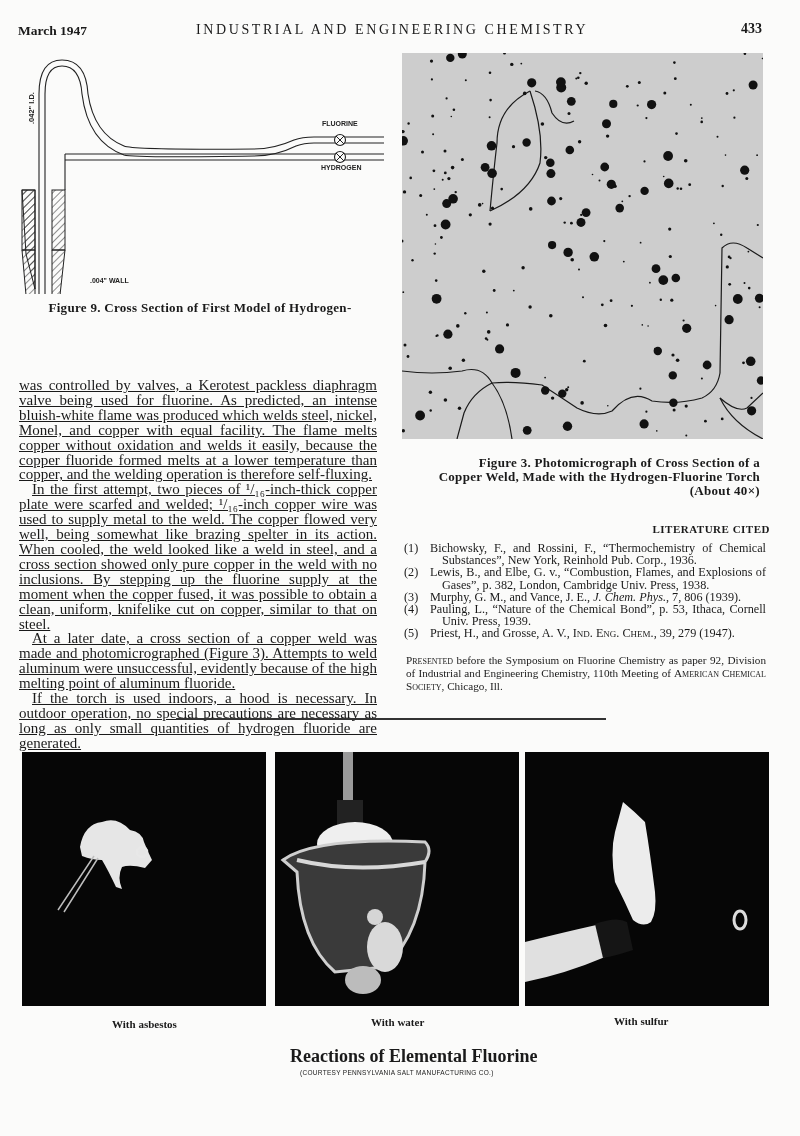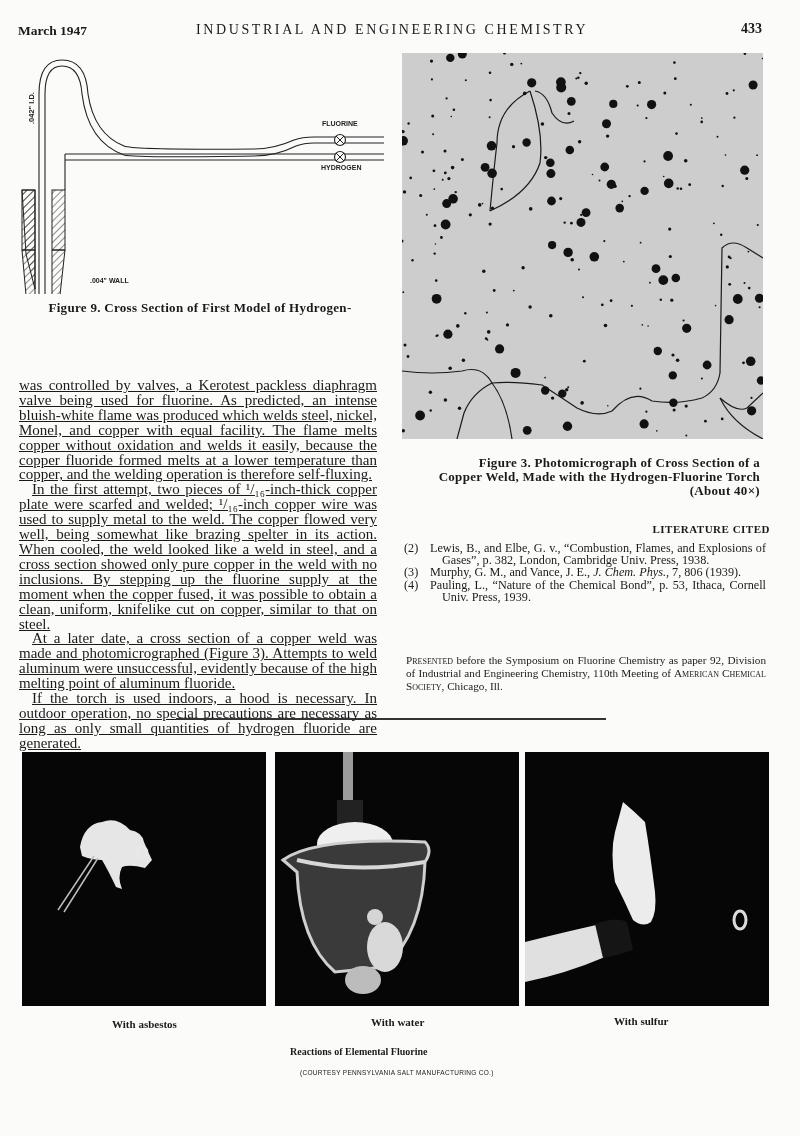--- a/index.html
+++ b/index.html
@@ -25,21 +25,21 @@
   .presented { left:406px; top:654px; width:360px; font-size:11.2px; line-height:13px; text-align:justify; }
   .rule { left:176px; top:718px; width:430px; height:2px; background:#333; }
   .photo { top:752px; height:254px; background:#050505; overflow:hidden; }
   .p1 { left:22px; width:244px; }
   .p2 { left:275px; width:244px; }
   .p3 { left:525px; width:244px; }
   .photo-cap { font-size:11px; font-weight:bold; }
   .pc1 { left:112px; top:1018px; }
   .pc2 { left:371px; top:1016px; }
   .pc3 { left:614px; top:1015px; }
-  .reactions { left:290px; top:1046px; font-size:10px; font-weight:bold; }
+  .reactions { left:290px; top:1046px; font-size:18px; font-weight:bold; }
   .courtesy { left:300px; top:1069px; font-family:"Liberation Sans", sans-serif; font-size:6.5px; letter-spacing:0.3px; }
 </style>
 </head>
 <body>
 
 <div class="abs header-left">March 1947</div>
 <div class="abs header-center">INDUSTRIAL AND ENGINEERING CHEMISTRY</div>
 <div class="abs header-right">433</div>
 
 <svg class="abs fig2" viewBox="0 0 370 240">
@@ -342,23 +342,25 @@
     </g>
 </svg>
 <div class="abs caption fig3-cap">
   <div>Figure 3.  Photomicrograph of Cross Section of a</div>
   <div>Copper Weld, Made with the Hydrogen-Fluorine Torch</div>
   <div>(About 40×)</div>
 </div>
 
 <div class="abs lit-head">LITERATURE CITED</div>
 <ul class="abs lit-list">
+  <li><span class="num">(1)</span><span>Bichowsky, F., and Rossini, F., “Thermochemistry of Chemical Substances”, New York, Reinhold Pub. Corp., 1936.</span></li>
   <li><span class="num">(2)</span><span>Lewis, B., and Elbe, G. v., “Combustion, Flames, and Explosions of Gases”, p. 382, London, Cambridge Univ. Press, 1938.</span></li>
   <li><span class="num">(3)</span><span>Murphy, G. M., and Vance, J. E., </span><i>J. Chem. Phys.</i><span>, 7, 806 (1939).</span></li>
   <li><span class="num">(4)</span><span>Pauling, L., “Nature of the Chemical Bond”, p. 53, Ithaca, Cornell Univ. Press, 1939.</span></li>
+  <li><span class="num">(5)</span><span>Priest, H., and Grosse, A. V., </span><span class="sc">Ind. Eng. Chem.</span><span>, 39, 279 (1947).</span></li>
 </ul>
 
 <div class="abs presented"><span class="sc">Presented</span><span> before the Symposium on Fluorine Chemistry as paper 92, Division of Industrial and Engineering Chemistry, 110th Meeting of </span><span class="sc">American Chemical Society</span><span>, Chicago, Ill.</span></div>
 
 <div class="abs rule"></div>
 
 <div class="abs photo p1">
   <svg width="244" height="254" viewBox="0 0 244 254">
     <rect width="244" height="254" fill="#060606"></rect>
     <path d="M58 95 Q62 72 80 70 Q95 64 108 78 Q120 80 122 90 Q126 100 130 108 L123 116 Q108 112 100 115 Q95 125 100 137 L94 135 Q86 118 80 108 Q70 108 60 104 Z" fill="#e6e6e6"></path>

